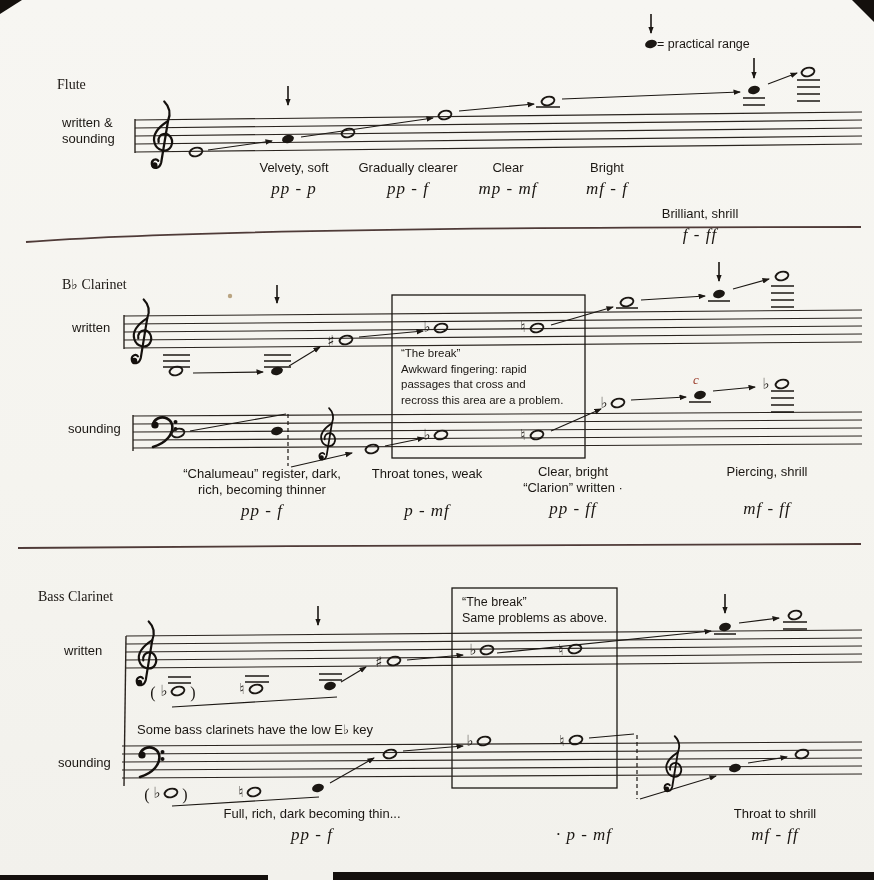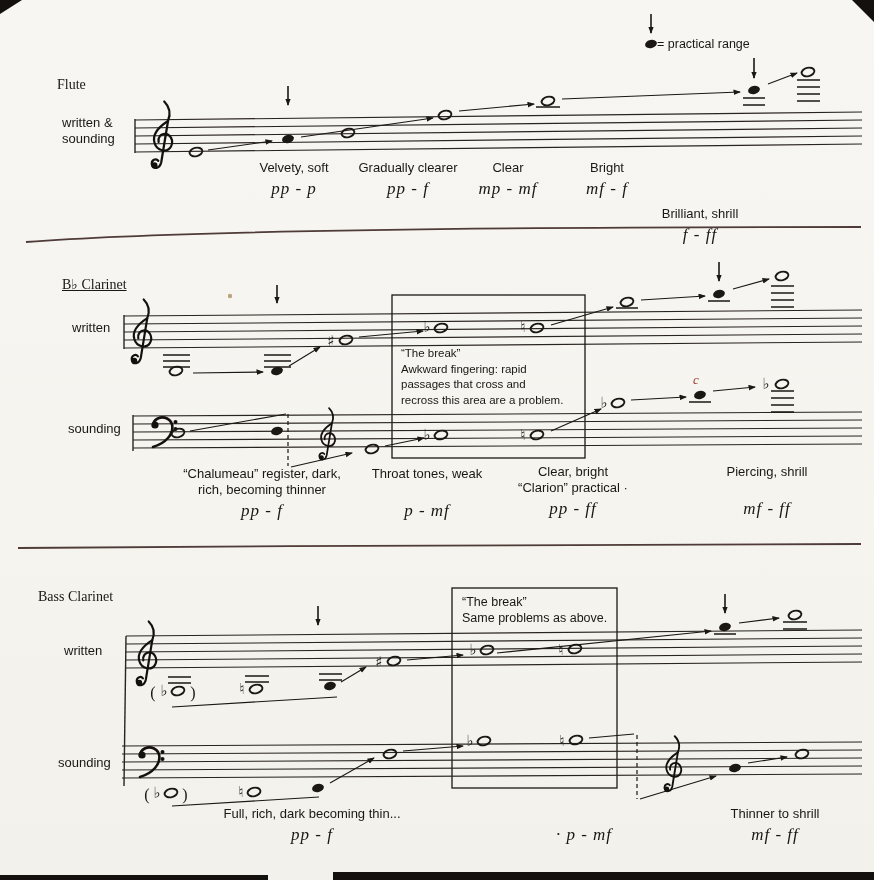--- a/index.html
+++ b/index.html
@@ -282,21 +282,21 @@
 </div>
 <div class="reg" style="left:607px;top:160px;">
   <div class="d">Bright</div>
   <div class="dyn">mf - f</div>
 </div>
 <div class="reg" style="left:700px;top:158px;margin-top:48px;">
   <div class="d">Brilliant, shrill</div>
   <div class="dyn">f - ff</div>
 </div>
 
-<div class="abs serif-lbl" style="left:62px;top:276px;text-decoration:underline;">B♭ Clarinet</div>
+<div class="abs serif-lbl" style="left:62px;top:276px;">B♭ Clarinet</div>
 <div class="abs sans-lbl" style="left:72px;top:320px;">written</div>
 <div class="abs sans-lbl" style="left:68px;top:421px;">sounding</div>
 
 <div class="abs break-text" style="left:401px;top:346px;width:180px;">
   <div>“The break”</div>
   <div>Awkward fingering: rapid</div>
   <div>passages that cross and</div>
   <div>recross this area are a problem.</div>
 </div>
 
@@ -307,45 +307,46 @@
   <div class="d">rich, becoming thinner</div>
   <div class="dyn">pp - f</div>
 </div>
 <div class="reg" style="left:427px;top:466px;">
   <div class="d">Throat tones, weak</div>
   <div class="d"></div>
   <div class="dyn">p - mf</div>
 </div>
 <div class="reg" style="left:573px;top:464px;">
   <div class="d">Clear, bright</div>
-  <div class="d">“Clarion” practical ·</div>
+  <div class="d">“Clarion” written ·</div>
   <div class="dyn">pp - ff</div>
 </div>
 <div class="reg" style="left:767px;top:464px;">
   <div class="d">Piercing, shrill</div>
   <div class="d"></div>
   <div class="dyn">mf - ff</div>
 </div>
 
 <div class="abs serif-lbl" style="left:38px;top:589px;">Bass Clarinet</div>
 <div class="abs sans-lbl" style="left:64px;top:643px;">written</div>
 <div class="abs sans-lbl" style="left:58px;top:755px;">sounding</div>
 
 <div class="abs break-text" style="left:462px;top:594px;width:150px;font-size:12.5px;line-height:16px;">
   <div>“The break”</div>
   <div>Same problems as above.</div>
 </div>
 
+<div class="abs sans-lbl" style="left:137px;top:722px;">Some bass clarinets have the low E♭ key</div>
 
 <div class="reg" style="left:312px;top:806px;">
   <div class="d">Full, rich, dark becoming thin...</div>
   <div class="dyn">pp - f</div>
 </div>
 <div class="reg" style="left:584px;top:806px;">
   <div class="d"></div>
   <div class="dyn">· p - mf</div>
 </div>
 <div class="reg" style="left:775px;top:806px;">
-  <div class="d">Thinner to shrill</div>
+  <div class="d">Throat to shrill</div>
   <div class="dyn">mf - ff</div>
 </div>
 
 </div>
 
 </body></html>

